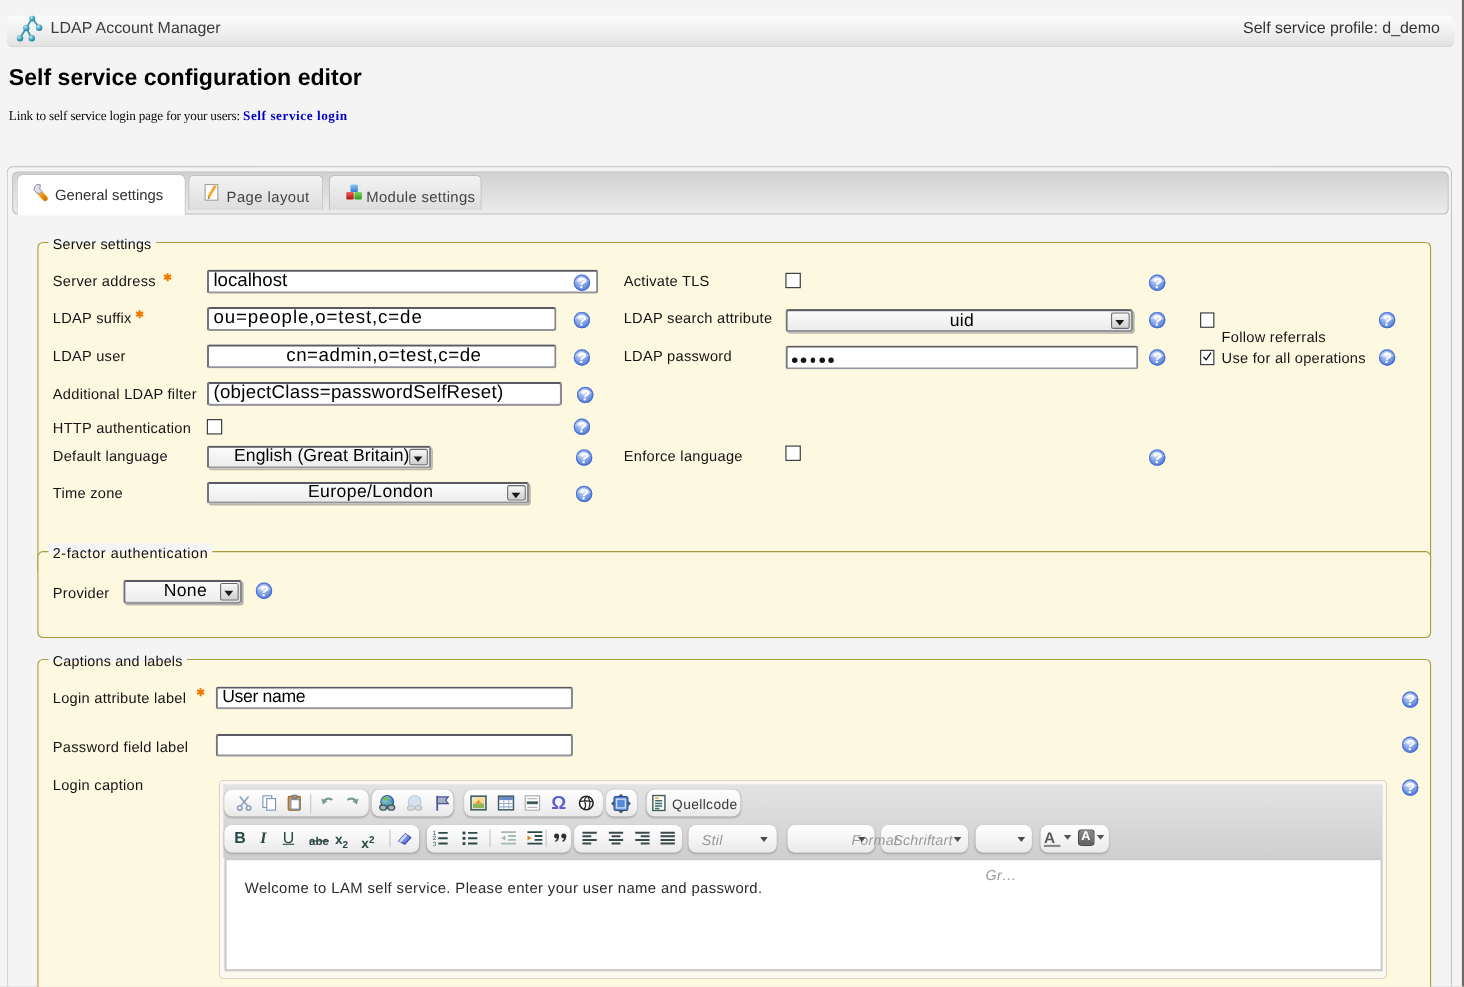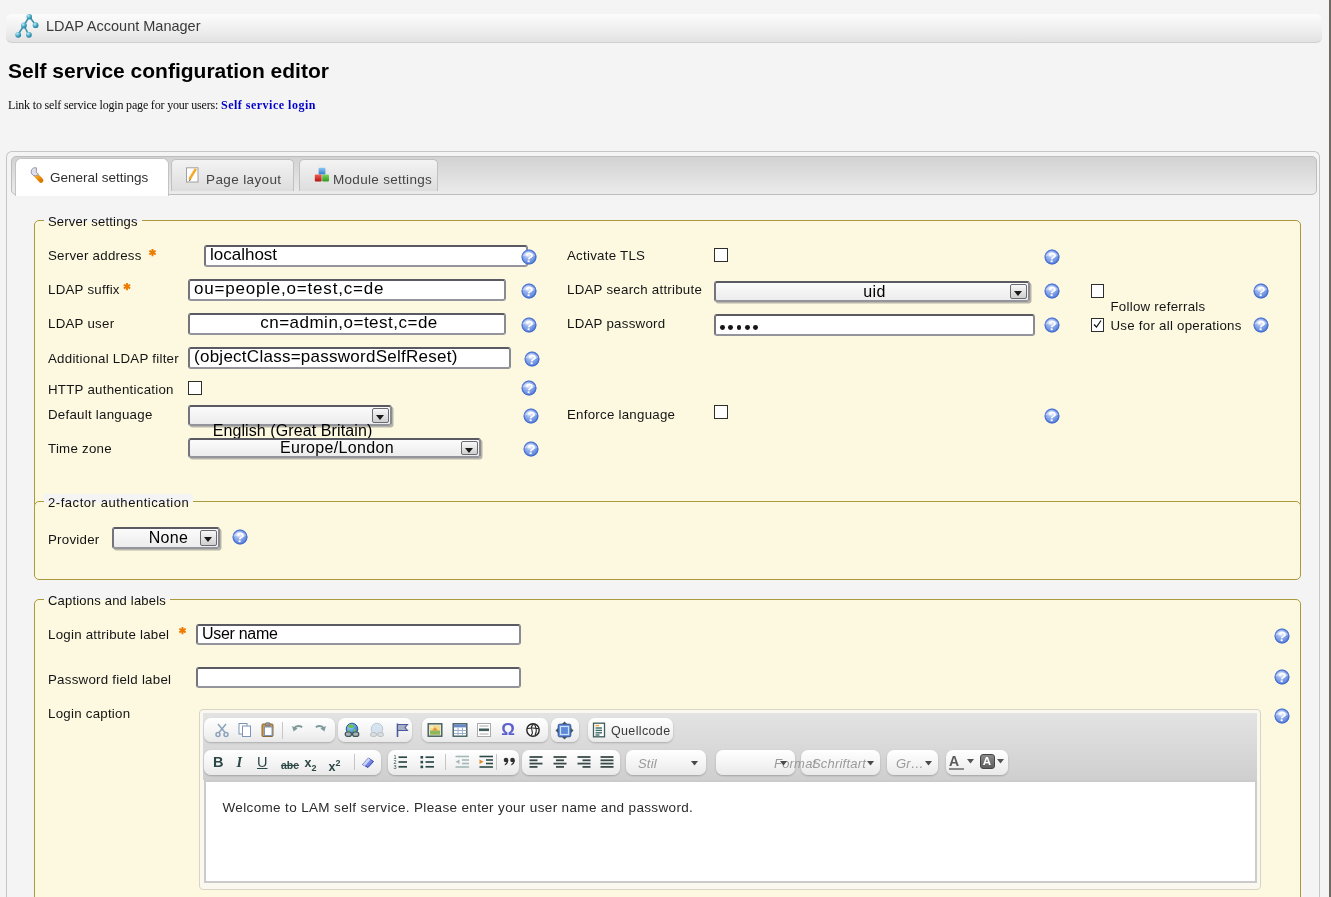--- a/index.html
+++ b/index.html
@@ -43,20 +43,21 @@
         <line x1="8.9" y1="11.5" x2="3" y2="20.8"></line>
         <line x1="8.9" y1="11.5" x2="13.8" y2="20.8"></line>
       </g>
     <circle cx="14.3" cy="2.8" r="2.7" fill="url(#ball)"></circle>
       <circle cx="8.9" cy="11.5" r="2.9" fill="url(#ball)"></circle>
       <circle cx="20.6" cy="11.2" r="2.9" fill="url(#ball)"></circle>
       <circle cx="3.2" cy="20.8" r="2.9" fill="url(#ball)"></circle>
       <circle cx="13.9" cy="20.8" r="2.9" fill="url(#ball)"></circle>
   </svg>
   <div class="abs" style="left:40px;top:0;height:28px;line-height:25px;font-size:14.5px;color:#3a3a3a;letter-spacing:0;">LDAP Account Manager</div>
+  <div class="abs" style="right:13px;top:0;height:28px;line-height:25px;font-size:14.5px;color:#333;letter-spacing:0;">Self service profile: d_demo</div>
 </div>
 
 <div class="abs" style="left:8px;top:58.5px;font-size:21px;font-weight:bold;color:#000;letter-spacing:0;">Self service configuration editor</div>
 
 <div class="abs" style="left:8px;top:97.5px;font-family:'Liberation Serif',serif;font-size:12px;color:#0c0c0c;letter-spacing:-.18px;">Link to self service login page for your users: <span style="color:#0000cc;font-weight:bold;letter-spacing:.5px;">Self service login</span></div>
 
 <div class="abs" style="left:6px;top:151px;width:1314px;height:746px;border:1px solid #c6c6c6;border-bottom:none;border-radius:6px 6px 0 0;box-sizing:border-box;"></div>
 
 <div class="abs" style="left:10.5px;top:155.5px;width:1306px;height:39.5px;background:linear-gradient(#d2d2d2,#ebebeb);border:1px solid #bdbdbd;border-radius:5px;box-sizing:border-box;"></div>
 
@@ -119,21 +120,21 @@
         <circle cx="8" cy="8" r="7.5" fill="url(#hg)"></circle>
         <circle cx="8" cy="8" r="6.9" fill="none" stroke="#3f68cc" stroke-width="1.1" opacity=".75"></circle>
         <path d="M1.6,6.4 Q4.2,3.0 8,3.2 Q11.8,3.4 14.4,6.0 Q11.2,9.6 7.4,7.8 Q3.9,6.2 1.6,7.4 Z" fill="#fff" opacity=".38"></path>
         <text x="8.2" y="13" font-size="13.5" font-weight="bold" fill="#fff" text-anchor="middle" font-family="Liberation Sans" transform="rotate(5 8 8)">?</text>
       </symbol>
 </defs>
   </svg>
 
 <div class="lbl" style="left:48px;top:249px;">Server address</div>
 <div class="ast" style="left:148.5px;top:247.5px;">✱</div>
-<div class="inp" style="left:204px;top:245px;width:324px;height:21.5px;">
+<div class="inp" style="left:188px;top:245px;width:356px;height:21.5px;">
     <span style="line-height:16px;letter-spacing:0;">localhost</span>
   </div>
 <svg class="helpi" style="left:521px;top:249px;">
     <use href="#help"></use>
   </svg>
 <div class="lbl" style="left:48px;top:283px;">LDAP suffix</div>
 <div class="ast" style="left:123px;top:281.5px;">✱</div>
 <div class="inp" style="left:188px;top:279px;width:318px;height:21.5px;">
     <span style="line-height:16px;letter-spacing:.8px;">ou=people,o=test,c=de</span>
   </div>
@@ -154,21 +155,21 @@
 <svg class="helpi" style="left:524px;top:351px;">
     <use href="#help"></use>
   </svg>
 <div class="lbl" style="left:48px;top:383px;">HTTP authentication</div>
 <div class="cb" style="left:188px;top:381px;width:14px;height:14px;"></div>
 <svg class="helpi" style="left:521px;top:380px;">
     <use href="#help"></use>
   </svg>
 <div class="lbl" style="left:48px;top:408px;">Default language</div>
 <div class="sel" style="left:188px;top:405px;width:204px;height:20.5px;">
-    <span style="line-height:16.5px;letter-spacing:.1px;margin-top:16px;">English (Great Britain)</span>
+    <span style="line-height:16.5px;letter-spacing:.1px;">English (Great Britain)</span>
     <div class="selbtn"></div>
   </div>
 <svg class="helpi" style="left:523px;top:408px;">
     <use href="#help"></use>
   </svg>
 <div class="lbl" style="left:48px;top:441.5px;">Time zone</div>
 <div class="sel" style="left:188px;top:437.5px;width:293px;height:20.5px;">
     <span style="line-height:16.5px;letter-spacing:.35px;">Europe/London</span>
     <div class="selbtn"></div>
   </div>
@@ -485,21 +486,21 @@
     <path d="M0,0 h7 l-3.5,4.5 Z" fill="#4a4a4a"></path>
   </svg>
 <div class="ddt" style="left:726px;top:756px;margin-left:48px;">Format</div>
 <svg class="abs" style="left:780px;top:761px;" width="8" height="5">
     <path d="M0,0 h7 l-3.5,4.5 Z" fill="#4a4a4a"></path>
   </svg>
 <div class="ddt" style="left:812px;top:756px;">Schriftart</div>
 <svg class="abs" style="left:866.5px;top:761px;" width="8" height="5">
     <path d="M0,0 h7 l-3.5,4.5 Z" fill="#4a4a4a"></path>
   </svg>
-<div class="ddt" style="left:896px;top:756px;">Gr…</div>
+<div class="ddt" style="left:896px;top:788px;">Gr…</div>
 <svg class="abs" style="left:925px;top:761px;" width="8" height="5">
     <path d="M0,0 h7 l-3.5,4.5 Z" fill="#4a4a4a"></path>
   </svg>
 <div class="abs" style="left:949px;top:752.5px;font-size:14px;font-weight:bold;color:#5a5a5a;">A</div>
 <div class="abs" style="left:948.5px;top:767.5px;width:15.5px;height:2.5px;background:#8a8a8a;"></div>
 <svg class="abs" style="left:966.5px;top:759px;" width="8" height="5">
     <path d="M0,0 h7 l-3.5,4.5 Z" fill="#555"></path>
   </svg>
 <div class="abs" style="left:979.5px;top:753.5px;width:15px;height:15px;background:linear-gradient(#8a8a8a,#5f5f5f);border:1px solid #454545;border-radius:3px;box-sizing:border-box;color:#fff;font-size:11.5px;font-weight:bold;text-align:center;line-height:13px;">A</div>
 <svg class="abs" style="left:997px;top:759px;" width="8" height="5">

